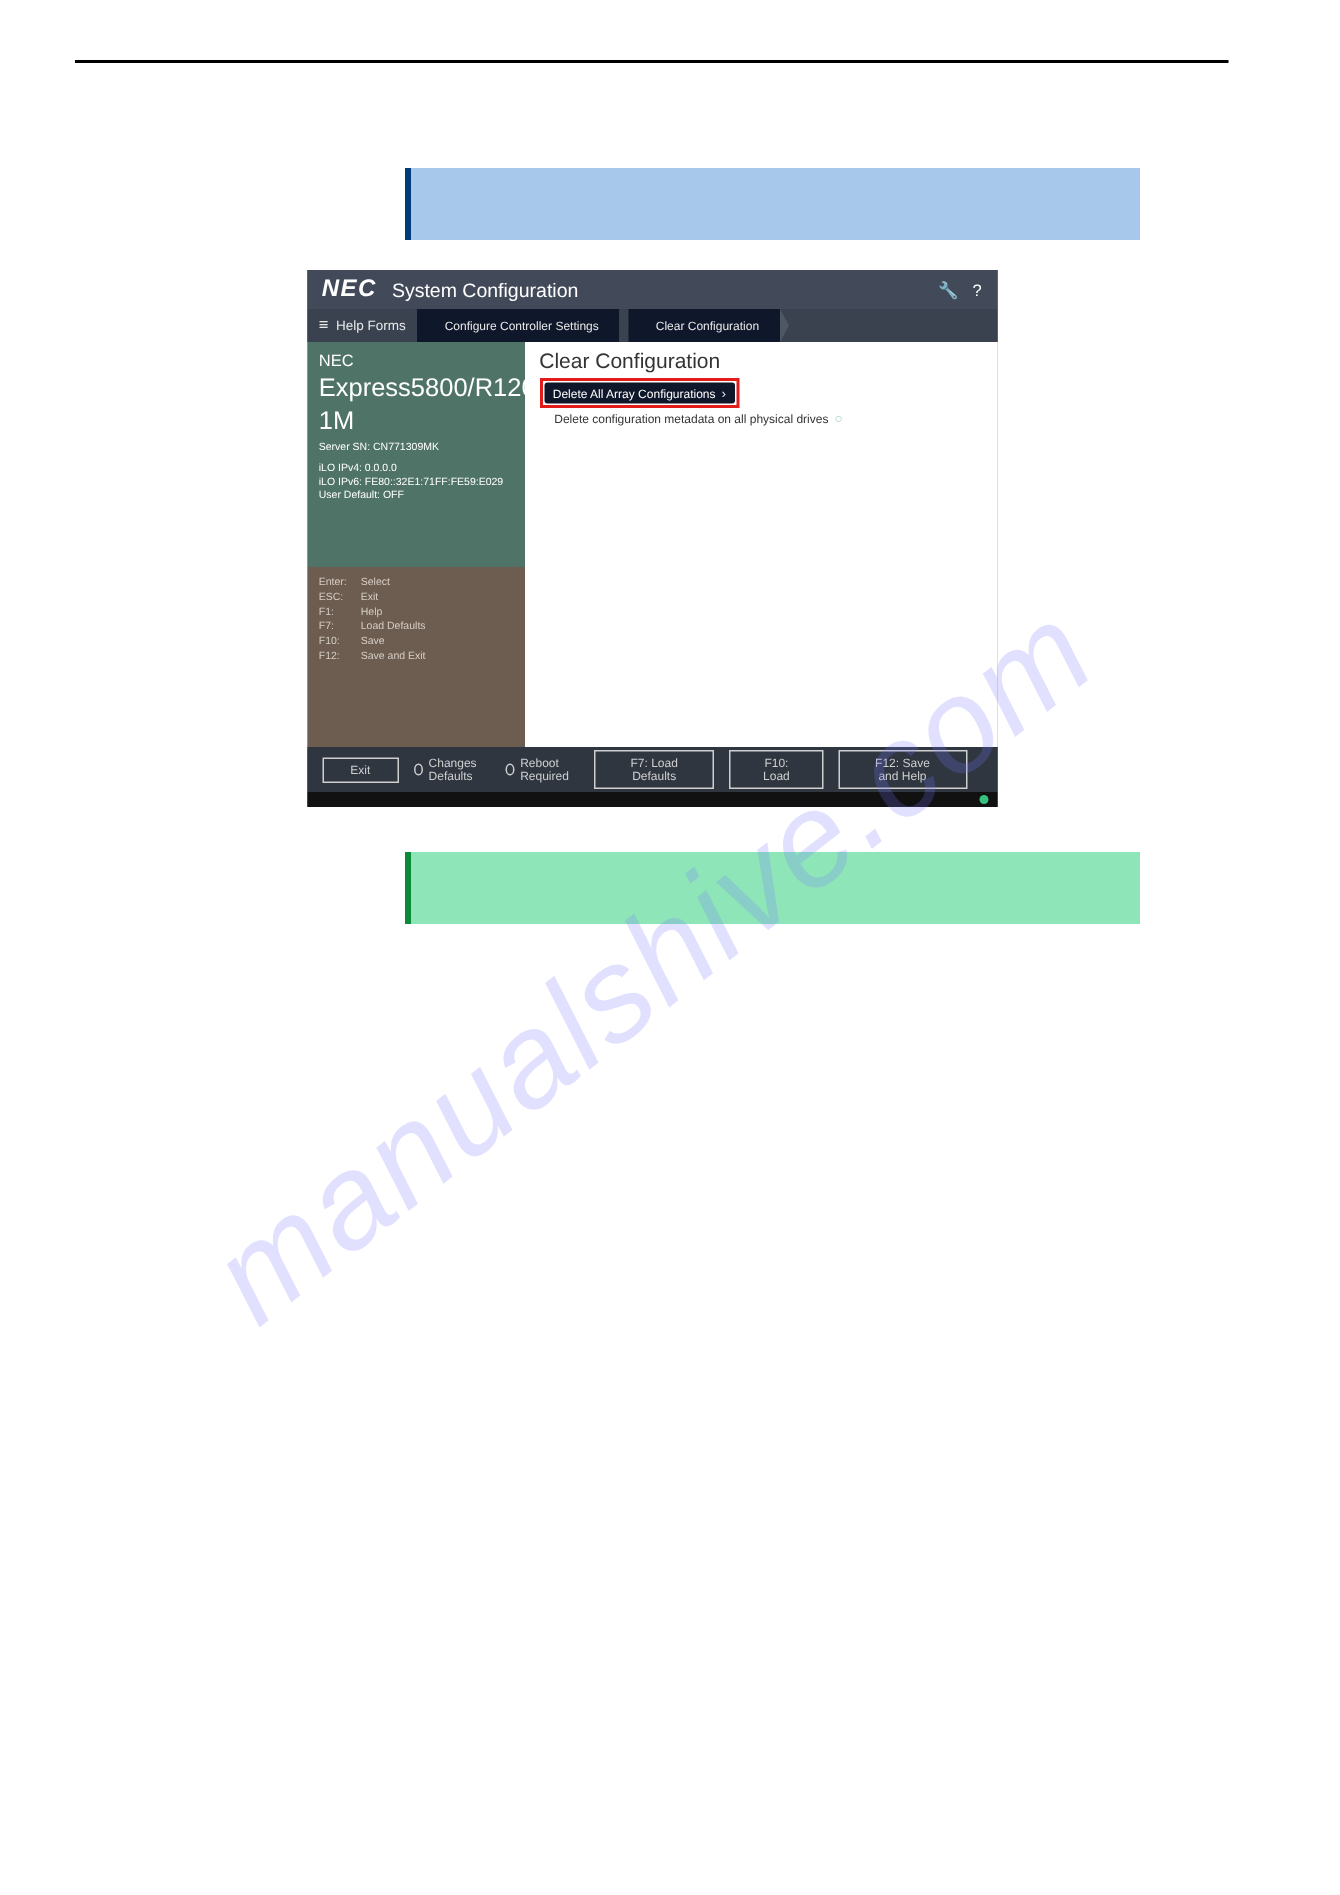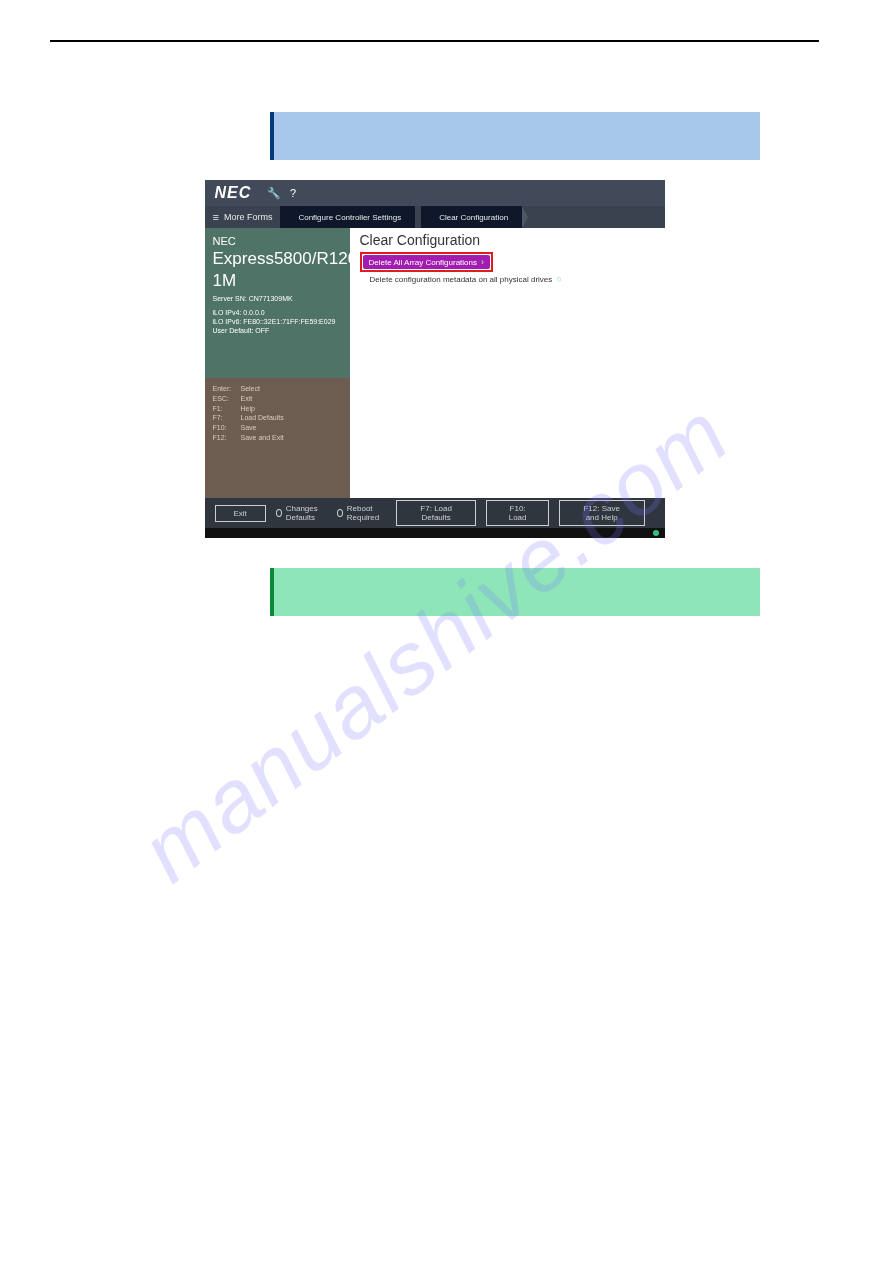--- a/index.html
+++ b/index.html
@@ -34,21 +34,21 @@
   .ss-side-top .vendor { font-size:11px; }
   .ss-side-top .model { font-size:17px; margin-bottom:2px; }
   .ss-side-top .sn { font-size:7px; margin-bottom:4px; }
   .ss-side-top .cfg { font-size:7px; line-height:1.3; }
   .ss-side-bot { background:#6d5d50; color:#d6cdc5; padding:6px 8px; flex:1; font-size:7px; line-height:1.4; min-height:120px; }
   .ss-side-bot .row { display:flex; }
   .ss-side-bot .k { width:28px; }
   .ss-main { flex:1; background:#fff; padding:4px 10px 10px; }
   .ss-h1 { font-size:14px; color:#333; font-weight:400; margin-bottom:4px; }
   .ss-opt-wrap { border:2px solid #e21b1b; display:inline-block; padding:1px; margin-bottom:2px; }
-  .ss-opt { background:#a21caf; color:#fff; font-size:8px; padding:2px 6px; display:inline-flex; align-items:center; border-radius:2px; }
+  .ss-opt { background:#0f172a; color:#fff; font-size:8px; padding:2px 6px; display:inline-flex; align-items:center; border-radius:2px; }
   .ss-opt .dot { margin-left:4px; font-size:9px; color:#cfeee9; }
   .ss-sub { font-size:8px; color:#333; padding-left:10px; display:flex; align-items:center; }
   .ss-sub .circle { margin-left:4px; color:#9bd1c7; font-size:9px; }
   .ss-spacer { height:190px; }
 
   .ss-foot { background:#2f3640; display:flex; align-items:center; padding:4px 10px; color:#cfcfcf; font-size:8px; height:30px; }
   .ss-foot .btn { border:1px solid #cfcfcf; padding:3px 18px; margin-right:10px; background:transparent; color:#cfcfcf; font-size:8px; }
   .ss-foot .radio { display:inline-flex; align-items:center; margin-right:10px; }
   .ss-foot .radio .r { width:8px; height:8px; border:1px solid #cfcfcf; border-radius:50%; margin-right:4px; }
   .ss-foot .gap { flex:1; }
@@ -64,30 +64,31 @@
   <div class="rule"></div>
 
   <div class="note-block">
     <div class="note-bar"></div>
     <div class="note-box"></div>
   </div>
 
   <div class="screenshot">
     <div class="ss-top">
       <span class="ss-logo">NEC</span>
+      <span class="ss-title">System Configuration</span>
       <span class="ss-top-icons">
         <span>🔧</span>
         <span>?</span>
       </span>
     </div>
 
     <div class="ss-breadcrumb">
       <div class="menu-btn">
         <span class="menu-icon">≡</span>
-        <span>More Forms</span>
+        <span>Help Forms</span>
       </div>
       <div class="crumb">
           <span>Configure Controller Settings</span>
         </div>
       <div class="crumb">
           <span>Clear Configuration</span>
         </div>
     </div>
 
     <div class="ss-body">

